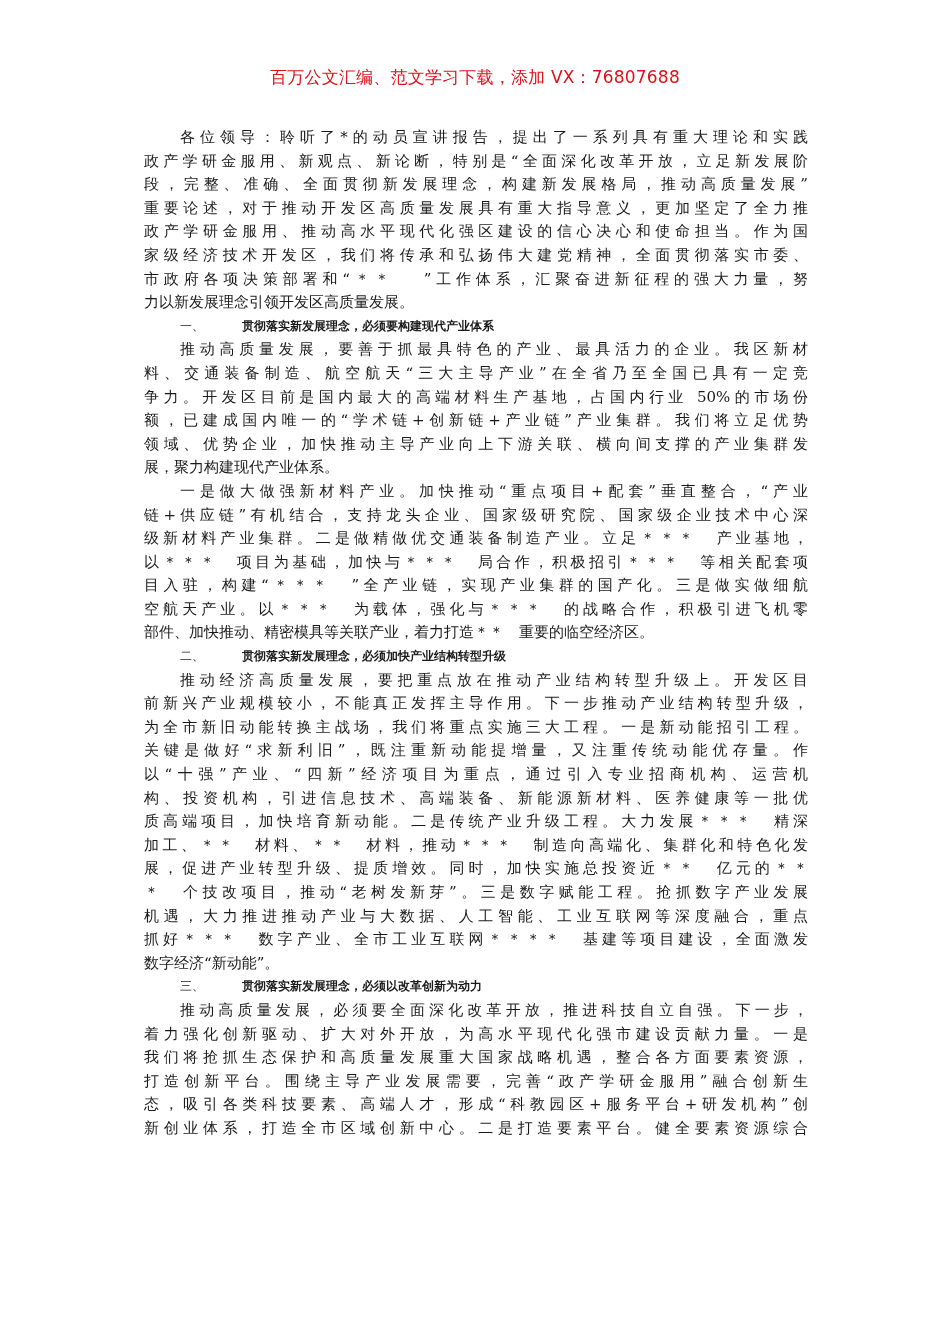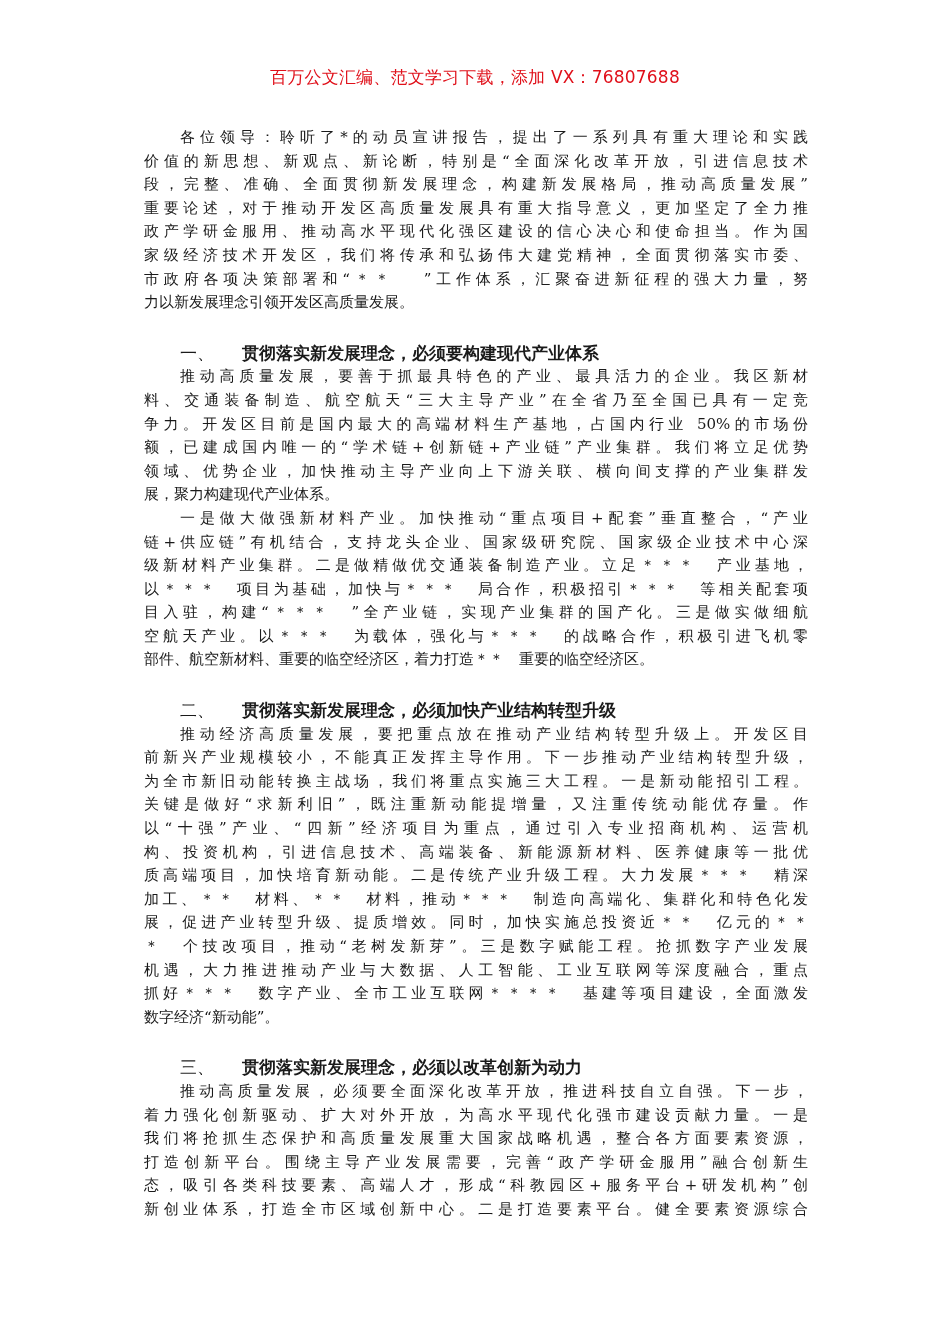--- a/index.html
+++ b/index.html
@@ -6,33 +6,33 @@
   body { width: 950px; height: 1344px; position: relative; overflow: hidden;
          font-family: "DejaVu Serif", "Liberation Serif", serif; color: #1a1a1a; }
   .banner { position: absolute; top: 66px; left: 0; width: 950px; text-align: center;
             font-family: "DejaVu Sans", "Liberation Sans", sans-serif;
             font-size: 17px; color: #e0101a; letter-spacing: 0.2px; }
   .content { position: absolute; top: 126px; left: 144px; width: 664px; }
   .line { height: 23.6px; line-height: 23.6px; font-size: 15px; white-space: nowrap;
           text-align: justify; text-align-last: justify; overflow: visible; }
   .line.last { text-align-last: left; }
   .line.indent { padding-left: 36px; }
-  .heading { height: 23.6px; line-height: 23.6px; font-size: 17px; white-space: nowrap; padding-left: 36px; margin-top: 27px; }
+  .heading { height: 23.6px; line-height: 23.6px; font-size: 12px; white-space: nowrap; padding-left: 36px; }
   .heading .num { display: inline-block; width: 62px; font-weight: normal; }
   .heading .title { font-weight: bold; }
 </style>
 </head>
 <body>
 
 <div class="banner">百万公文汇编、范文学习下载，添加 VX：76807688</div>
 
 <div class="content">
 
   <div class="line indent">各位领导：聆听了*的动员宣讲报告，提出了一系列具有重大理论和实践</div>
-  <div class="line">价值的新思想、新观点、新论断，特别是“全面深化改革开放，引进信息技术</div>
+  <div class="line">政产学研金服用、新观点、新论断，特别是“全面深化改革开放，立足新发展阶</div>
   <div class="line">段，完整、准确、全面贯彻新发展理念，构建新发展格局，推动高质量发展”</div>
   <div class="line">重要论述，对于推动开发区高质量发展具有重大指导意义，更加坚定了全力推</div>
   <div class="line">政产学研金服用、推动高水平现代化强区建设的信心决心和使命担当。作为国</div>
   <div class="line">家级经济技术开发区，我们将传承和弘扬伟大建党精神，全面贯彻落实市委、</div>
   <div class="line">市政府各项决策部署和“＊＊　 ”工作体系，汇聚奋进新征程的强大力量，努</div>
   <div class="line last">力以新发展理念引领开发区高质量发展。</div>
 
   <div class="heading">
     <span class="num">一、</span><span class="title">贯彻落实新发展理念，必须要构建现代产业体系</span>
   </div>
@@ -41,21 +41,21 @@
   <div class="line">争力。开发区目前是国内最大的高端材料生产基地，占国内行业 50%的市场份</div>
   <div class="line">额，已建成国内唯一的“学术链+创新链+产业链”产业集群。我们将立足优势</div>
   <div class="line">领域、优势企业，加快推动主导产业向上下游关联、横向间支撑的产业集群发</div>
   <div class="line last">展，聚力构建现代产业体系。</div>
   <div class="line indent">一是做大做强新材料产业。加快推动“重点项目+配套”垂直整合，“产业</div>
   <div class="line">链+供应链”有机结合，支持龙头企业、国家级研究院、国家级企业技术中心深</div>
   <div class="line">级新材料产业集群。二是做精做优交通装备制造产业。立足＊＊＊　产业基地，</div>
   <div class="line">以＊＊＊　项目为基础，加快与＊＊＊　局合作，积极招引＊＊＊　等相关配套项</div>
   <div class="line">目入驻，构建“＊＊＊　”全产业链，实现产业集群的国产化。三是做实做细航</div>
   <div class="line">空航天产业。以＊＊＊　为载体，强化与＊＊＊　的战略合作，积极引进飞机零</div>
-  <div class="line last">部件、航空新材料、重要的临空经济区，着力打造＊＊　重要的临空经济区。</div>
+  <div class="line last">部件、加快推动、精密模具等关联产业，着力打造＊＊　重要的临空经济区。</div>
 
   <div class="heading">
     <span class="num">二、</span><span class="title">贯彻落实新发展理念，必须加快产业结构转型升级</span>
   </div>
   <div class="line indent">推动经济高质量发展，要把重点放在推动产业结构转型升级上。开发区目</div>
   <div class="line">前新兴产业规模较小，不能真正发挥主导作用。下一步推动产业结构转型升级，</div>
   <div class="line">为全市新旧动能转换主战场，我们将重点实施三大工程。一是新动能招引工程。</div>
   <div class="line">关键是做好“求新利旧”，既注重新动能提增量，又注重传统动能优存量。作</div>
   <div class="line">以“十强”产业、“四新”经济项目为重点，通过引入专业招商机构、运营机</div>
   <div class="line">构、投资机构，引进信息技术、高端装备、新能源新材料、医养健康等一批优</div>

